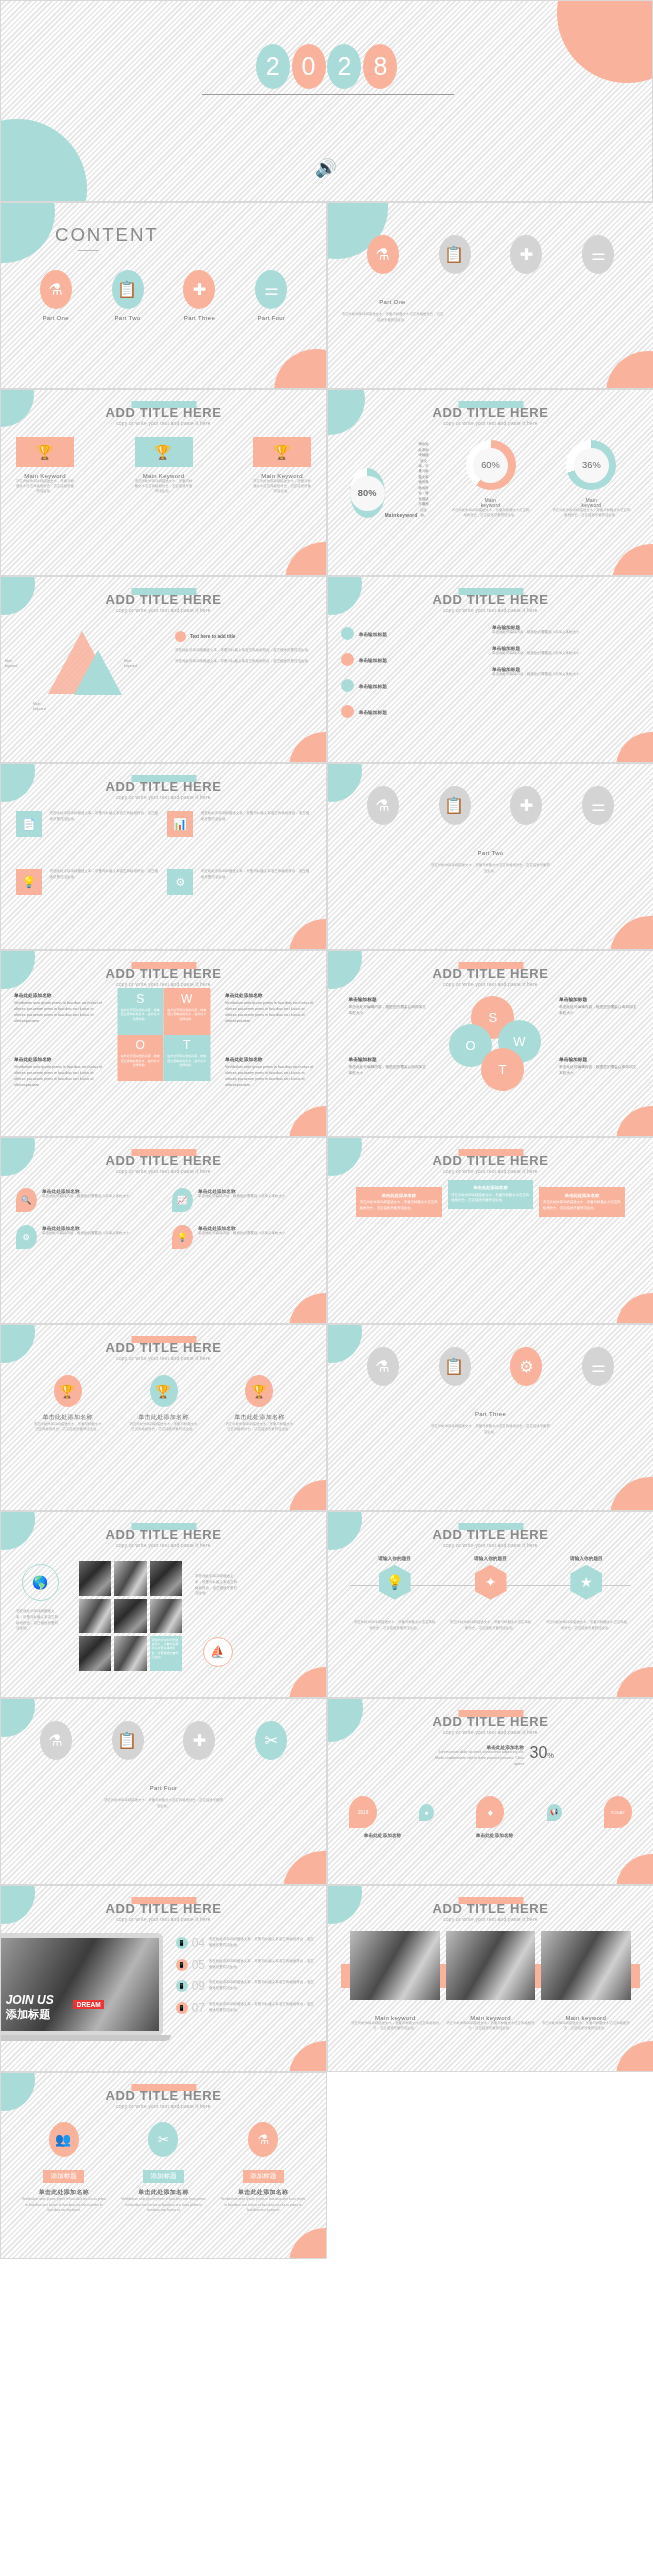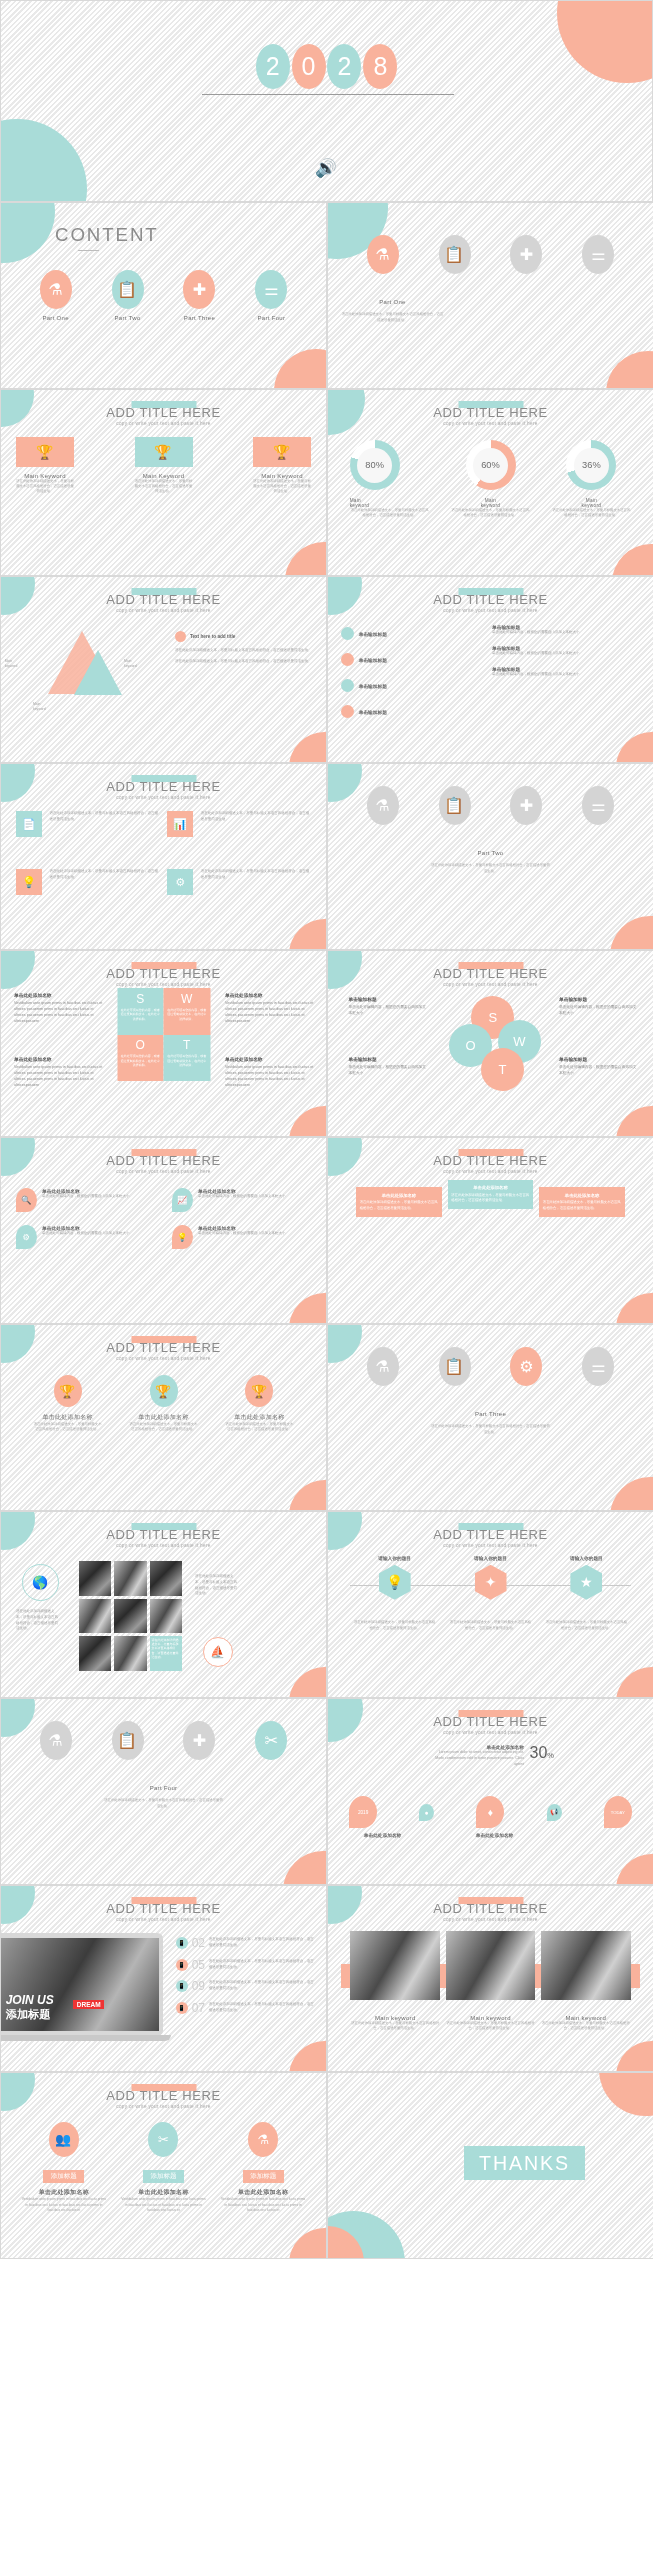--- a/index.html
+++ b/index.html
@@ -37,21 +37,21 @@
         transform:skewY(14deg); z-index:-1; }
   .hero .rule { position:absolute; left:201px; top:93px; width:252px; border-top:0.9px solid #9a9a9a; }
   .hero h1 { position:absolute; left:0; right:0; top:96px; text-align:center;
         font-size:22.4px; font-weight:400; color:#8e8e8e; letter-spacing:0.9px; line-height:1.34; }
   .hero .spk { position:absolute; left:0; right:0; top:157px; text-align:center; color:#9a9a9a; font-size:17.7px; }
 
   
   .ttl-bar { position:absolute; top:11.2px; left:50%; transform:translateX(-50%); width:65px; height:6.5px; }
   .ttl-bar.t { background:#a9dcd8; } .ttl-bar.p { background:#f9b29c; }
   .s-title { position:absolute; top:15px; left:0; right:0; text-align:center;
-        font-size:13px; color:#8b8b8b; font-weight:400; letter-spacing:0.6px; }
+        font-size:13px; color:#8b8b8b; font-weight:700; letter-spacing:0.6px; }
   .s-sub { position:absolute; top:31px; left:0; right:0; text-align:center; font-size:4.7px; color:#a8a8a8; letter-spacing:0.3px; }
 
   .ell { width:32px; height:39px; border-radius:50%; display:flex; align-items:center; justify-content:center;
         color:#fff; font-size:16px; position:relative; }
   .ell::after { content:""; position:absolute; left:11.2px; top:15px; width:112px; height:20.5px; z-index:-1;
         background:linear-gradient(100deg, rgba(170,170,170,.38), rgba(170,170,170,0) 80%); transform:skewY(14deg); }
   .bg-t { background:#a9dcd8; } .bg-p { background:#f9b29c; } .bg-g { background:#d4d4d4; }
 
   .lbl { font-size:6px; color:#6e6e6e; text-align:center; margin-top:5.6px; letter-spacing:0.3px; }
   .micro { font-size:3.4px; color:#a5a5a5; text-align:center; line-height:1.6; }
@@ -200,21 +200,21 @@
       </div>
     </div>
 
     <div class="slide">
       <div class="blob teal" style="width:71px;height:71px;left:-34px;top:-26px;"></div>
       <div class="blob peach" style="width:78px;height:78px;right:-37px;bottom:-47px;"></div>
       <div class="ttl-bar t"></div>
       <div class="s-title">ADD TITLE HERE</div>
       <div class="s-sub">copy or write your text and paste it here</div>
       <div class="donut-row">
-        <div style="width:80px;display:flex;flex-direction:column;align-items:flex-start;">
+        <div style="width:80px;display:flex;flex-direction:row;align-items:flex-end;font-weight:bold;">
           <div class="donut" id="d0" style="background: conic-gradient(rgb(169, 220, 216) 0deg, rgb(169, 220, 216) 80%, rgb(255, 255, 255) 80%, rgb(255, 255, 255) 100%);">
               <div class="hole">80%</div>
             </div>
           <div class="lbl" style="margin-top:7.5px;font-size:4.7px;">Main</div>
           <div class="lbl" style="margin-top:0;font-size:4.7px;">keyword</div>
           <div class="micro">请在此处添加详细描述文本，尽量与标题文本语言风格相符合，语言描述尽量简洁生动。</div>
         </div>
         <div style="width:80px;display:flex;flex-direction:column;align-items:center;">
           <div class="donut" id="d1" style="background: conic-gradient(rgb(249, 178, 156) 0deg, rgb(249, 178, 156) 60%, rgb(255, 255, 255) 60%, rgb(255, 255, 255) 100%);">
               <div class="hole">60%</div>
@@ -636,21 +636,21 @@
         <div style="width:100%;height:100%;background:linear-gradient(120deg,#9a9a9a,#3c3c3c 45%,#b5b5b5 70%,#4a4a4a);position:relative;overflow:hidden;">
           <div style="position:absolute;left:5.6px;bottom:24px;color:#fff;font-size:12px;font-weight:bold;font-style:italic;">JOIN US</div>
           <div style="position:absolute;left:5.6px;bottom:9.3px;color:#fff;font-size:11.2px;font-weight:bold;">添加标题</div>
           <div style="position:absolute;left:73px;bottom:22.4px;background:#e33;color:#fff;font-size:6.5px;padding:0.9px 3.7px;font-weight:bold;">DREAM</div>
         </div>
       </div>
       <div style="position:absolute;top:149px;left:-13px;width:183px;height:5.6px;background:#c9c9c9;border-radius:0 0 7.5px 7.5px;"></div>
       <div style="position:absolute;top:50px;left:175px;width:140px;">
         <div class="numcol" style="margin-bottom:7.5px;">
           <div style="width:12px;height:12px;border-radius:50%;background:#a9dcd8;color:#fff;font-size:5.6px;display:flex;align-items:center;justify-content:center;">📱</div>
-          <div class="n">02</div>
+          <div class="n">04</div>
           <div class="tblk" style="flex:1;">请在此处添加详细描述文本，尽量与标题文本语言风格相符合，语言描述尽量简洁生动。</div>
         </div>
         <div class="numcol" style="margin-bottom:7.5px;">
           <div style="width:12px;height:12px;border-radius:50%;background:#f9b29c;color:#fff;font-size:5.6px;display:flex;align-items:center;justify-content:center;">📱</div>
           <div class="n">05</div>
           <div class="tblk" style="flex:1;">请在此处添加详细描述文本，尽量与标题文本语言风格相符合，语言描述尽量简洁生动。</div>
         </div>
         <div class="numcol" style="margin-bottom:7.5px;">
           <div style="width:12px;height:12px;border-radius:50%;background:#a9dcd8;color:#fff;font-size:5.6px;display:flex;align-items:center;justify-content:center;">📱</div>
           <div class="n">09</div>
@@ -713,22 +713,16 @@
         </div>
         <div style="width:86px;display:flex;flex-direction:column;align-items:center;">
           <div style="width:30px;height:35px;border-radius:50%;background:#f9b29c;color:#fff;display:flex;align-items:center;justify-content:center;font-size:13px;">⚗</div>
           <div class="tagbox" style="background:#f9b29c;margin-top:13px;">添加标题</div>
           <div class="lbl" style="font-weight:bold;">单击此处添加名称</div>
           <div class="micro">Vestibulum ante ipsum prims in faucibus orci luctu prims in faucibus orci luctus et faucibus orci luctu prims in faucibus orci luctus et</div>
         </div>
       </div>
     </div>
 
-    <div class="slide">
-      <div class="blob teal" style="width:103px;height:103px;left:-26px;bottom:-56px;"></div>
-      <div class="blob peach" style="width:93px;height:93px;right:-39px;top:-50px;"></div>
-      <div class="blob peach" style="width:73px;height:73px;left:-37px;bottom:-41px;"></div>
-      <div class="thanks">THANKS</div>
-    </div>
 
   </div>
 </div>
 
 
 </body></html>

